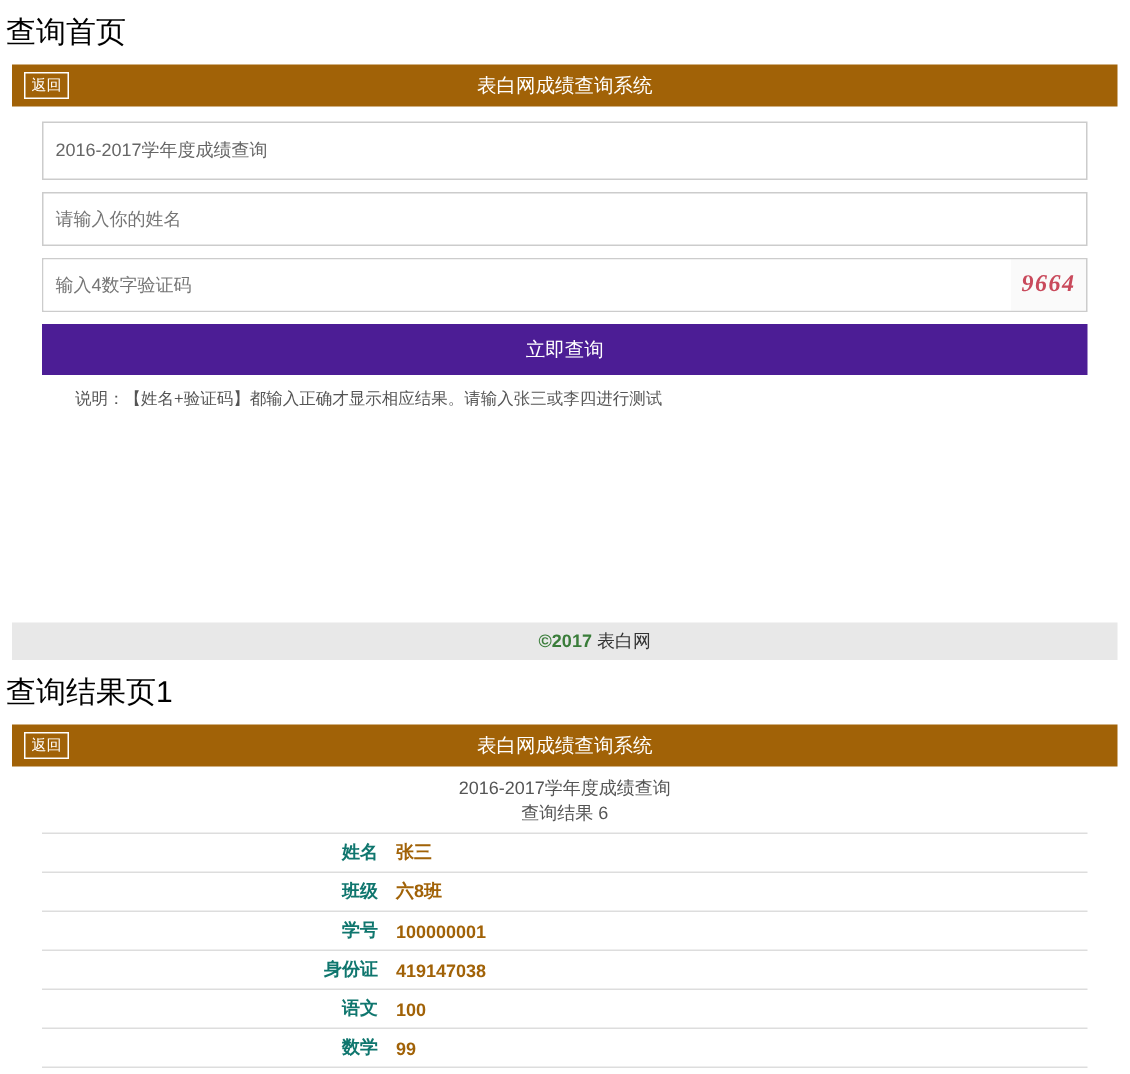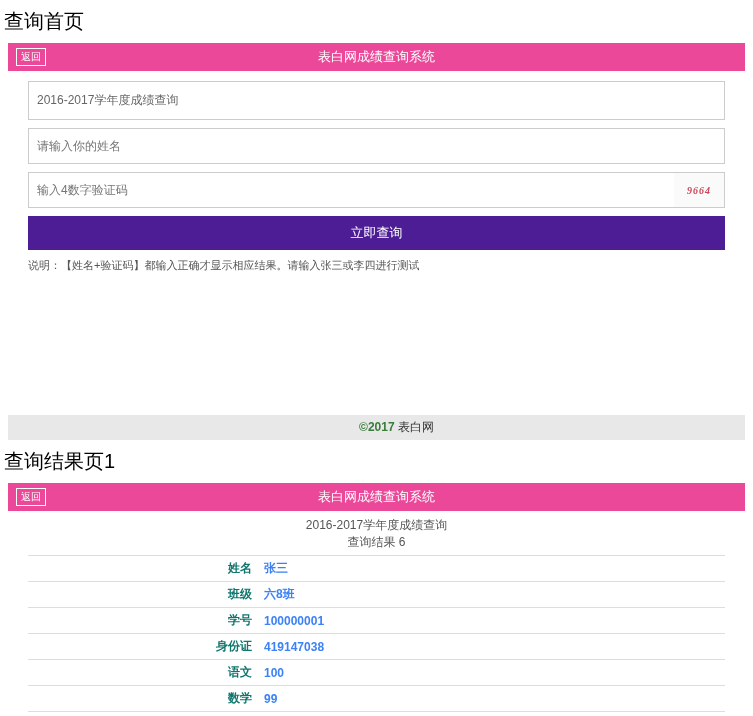--- a/index.html
+++ b/index.html
@@ -3,21 +3,21 @@
   <meta charset="utf-8">
   <style>
     * { margin: 0; padding: 0; box-sizing: border-box; }
     body { font-family: "Microsoft YaHei", Arial, sans-serif; font-size: 12px; background: #fff; color: #333; }
     
     .section-title { font-size: 20px; padding: 8px 4px; color: #000; }
     
     .container { padding: 0 8px; }
     
     .header-bar {
-      background: #ec4899;
+      background: #a16207;
       color: #fff;
       padding: 5px 8px;
       display: flex;
       align-items: center;
       position: relative;
     }
     
     .back-btn {
       border: 1px solid #fff;
       color: #fff;
@@ -51,37 +51,37 @@
     .captcha-input { flex: 1; border: none; padding: 10px 8px; font-size: 12px; color: #0369a1; outline: none; }
     .captcha-img {
       width: 50px;
       display: flex;
       align-items: center;
       justify-content: center;
       font-family: Georgia, serif;
       font-weight: bold;
       font-style: italic;
       color: #c94a5c;
-      font-size: 10px;
+      font-size: 16px;
       letter-spacing: 1px;
       background: #fafafa;
     }
     
     .submit-btn {
       width: 100%;
       background: #4c1d95;
       color: #fff;
       border: none;
       padding: 8px;
       font-size: 13px;
       cursor: pointer;
       margin-bottom: 6px;
     }
     
-    .note { color: #555; font-size: 11px; padding: 2px 0; }
+    .note { color: #555; font-size: 11px; padding: 2px 0; margin-left: 22px; }
     
     .spacer { height: 130px; }
     
     .footer {
       background: #e8e8e8;
       text-align: center;
       padding: 4px;
       font-size: 12px;
     }
     .footer .copy { color: #3a7d3a; font-weight: bold; margin-left: 40px; }
@@ -99,21 +99,21 @@
     
     .result-table {
       width: 100%;
       border-collapse: collapse;
       margin-top: 2px;
     }
     .result-table tr { border-top: 1px solid #ddd; }
     .result-table tr:last-child { border-bottom: 1px solid #ddd; }
     .result-table td { padding: 4px 6px; font-size: 12px; }
     .label-cell { width: 230px; text-align: right; color: #0f766e; font-weight: bold; }
-    .value-cell { text-align: left; color: #3b82f6; font-weight: bold; }
+    .value-cell { text-align: left; color: #a16207; font-weight: bold; }
   </style>
 </head>
 <body>
 
 <div class="section-title">查询首页</div>
 
 <div class="container">
   <div class="header-bar">
     <button class="back-btn">返回</button>
     <div class="header-title">表白网成绩查询系统</div>

